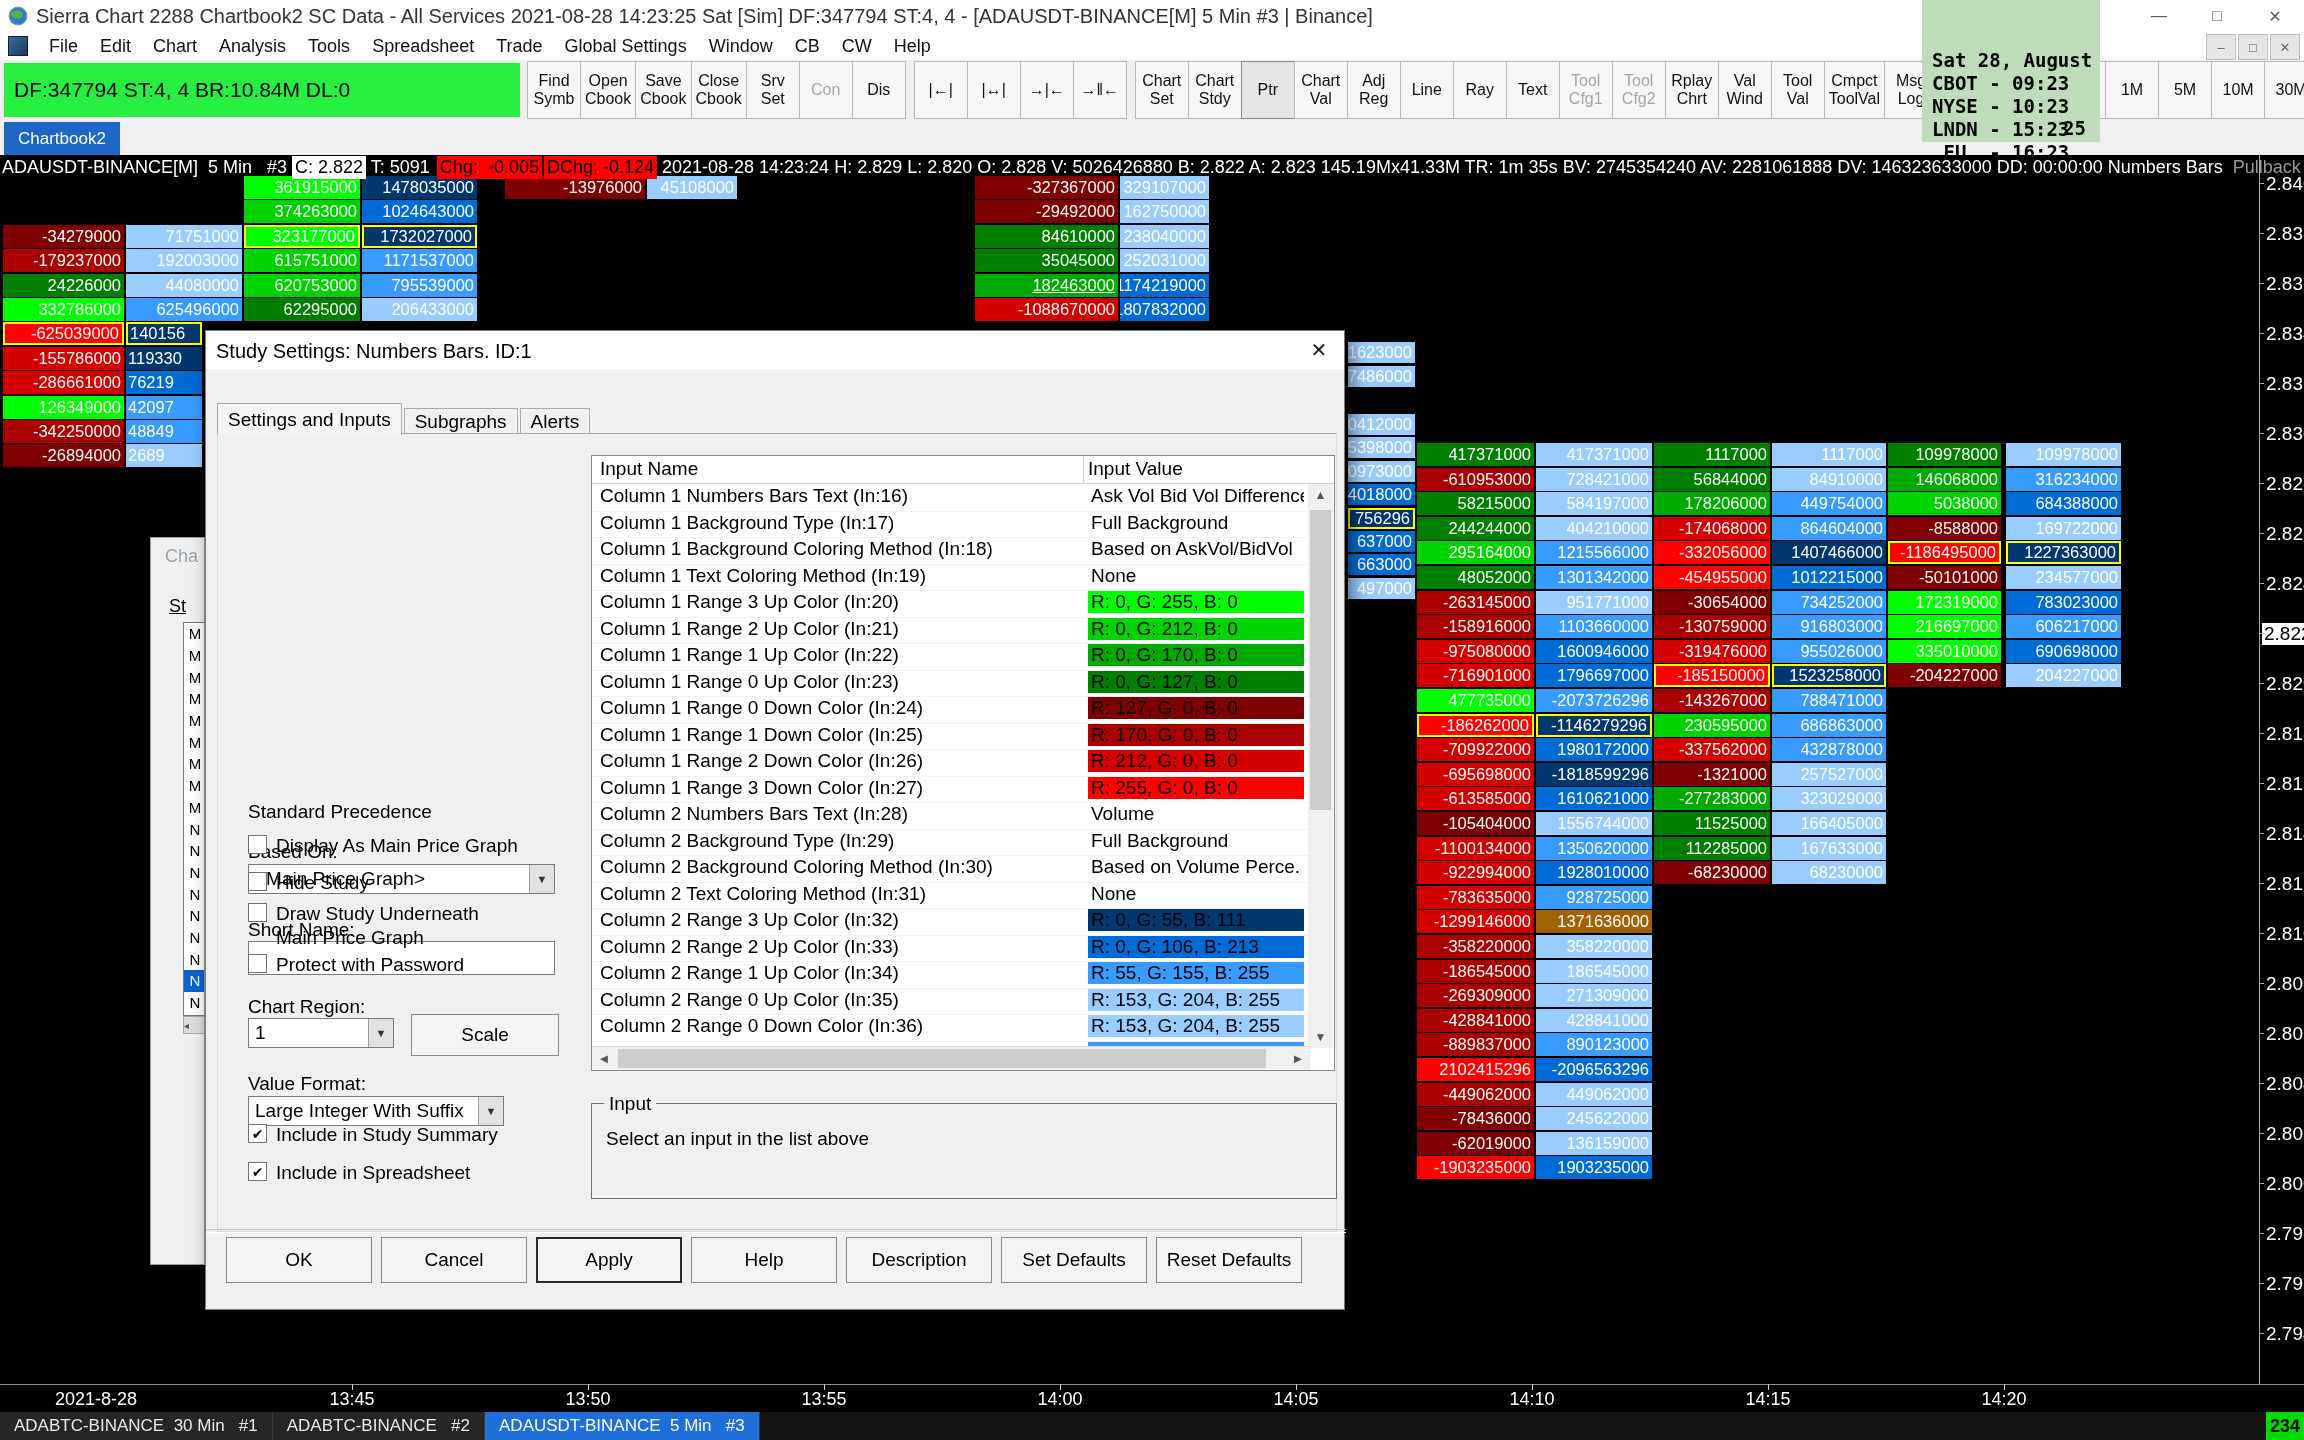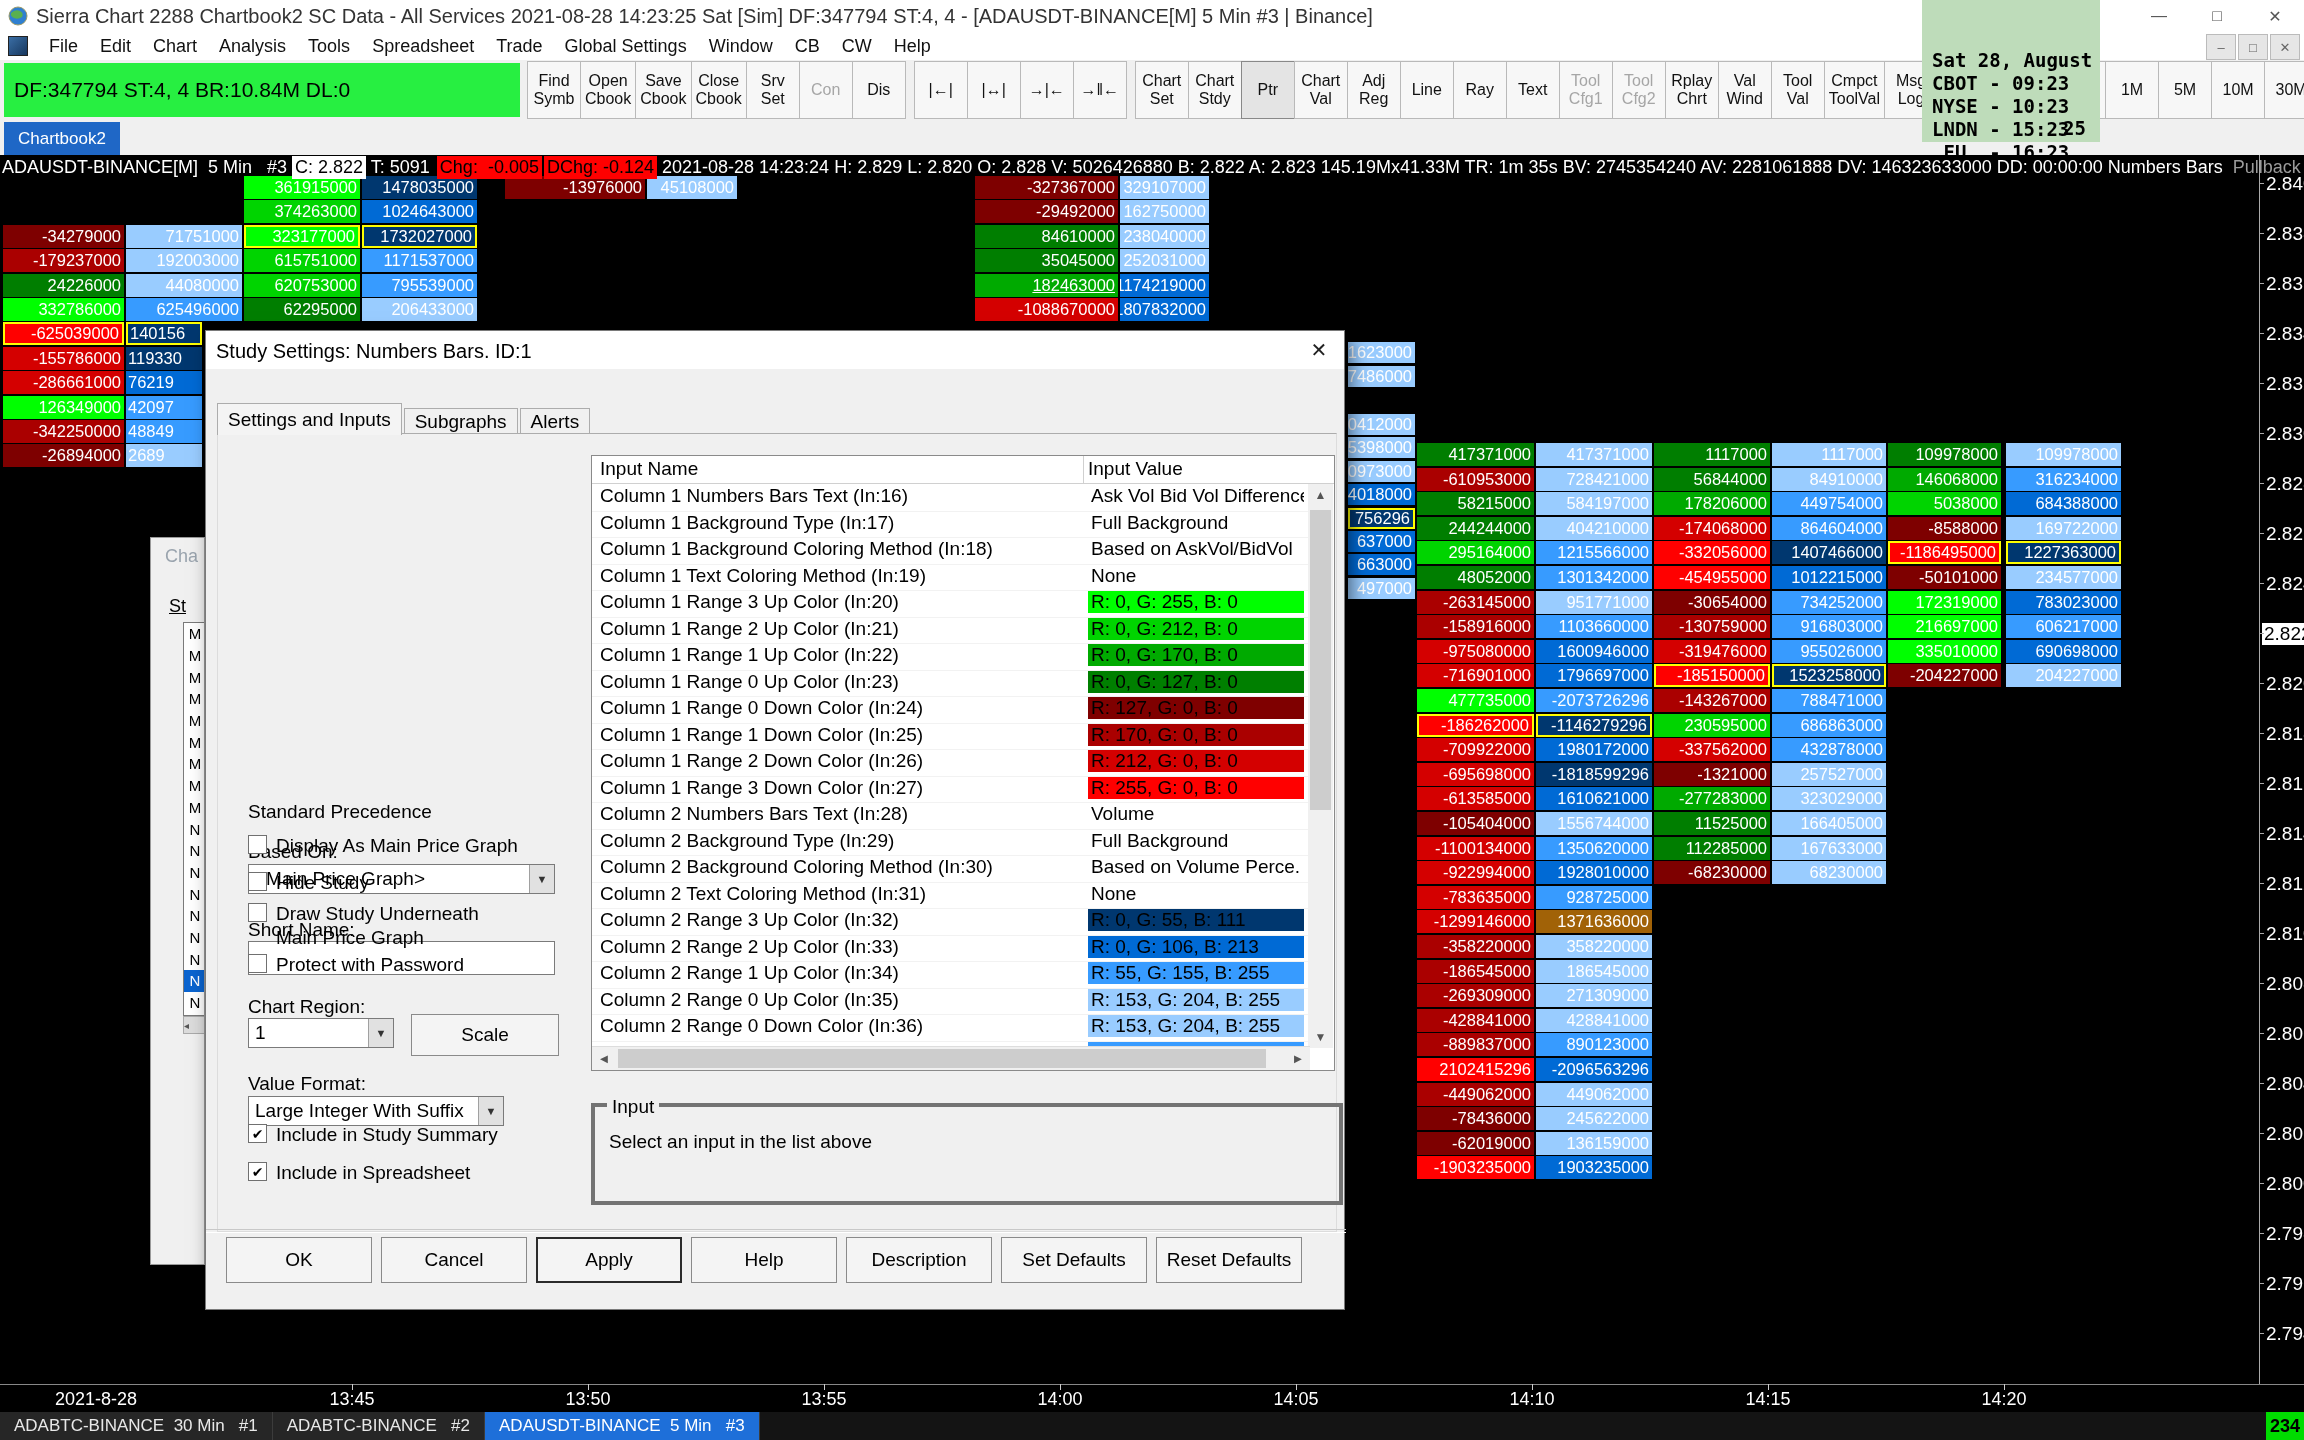--- a/index.html
+++ b/index.html
@@ -107,21 +107,21 @@
   .srow{position:absolute;left:0;width:716px;height:26.5px;font-size:19px;color:#000;border-bottom:1px solid #f2f2f2;}
   .srow .sn{position:absolute;left:8px;top:1px;white-space:nowrap;}
   .srow .sv{position:absolute;left:496px;top:1px;width:216px;white-space:nowrap;overflow:hidden;box-sizing:border-box;padding-left:3px;}
   .vscroll{position:absolute;right:1px;top:28px;width:25px;height:564px;background:#f0f0f0;}
   .vscroll .arr{position:absolute;left:0;width:25px;height:22px;display:flex;align-items:center;justify-content:center;
     color:#555;font-size:12px;background:#f0f0f0;}
   .vscroll .thumb{position:absolute;left:2px;top:26px;width:21px;height:300px;background:#cdcdcd;}
   .hscroll{position:absolute;left:0;bottom:0;width:718px;height:23px;background:#f0f0f0;border-top:1px solid #ddd;}
   .hscroll .arr{position:absolute;top:0;width:24px;height:23px;display:flex;align-items:center;justify-content:center;color:#555;font-size:13px;}
   .hscroll .thumb{position:absolute;left:26px;top:2px;width:648px;height:19px;background:#cdcdcd;}
-  .inputgroup{position:absolute;left:385px;top:772px;width:744px;height:94px;border:4px solid #737373;}
+  .inputgroup{position:absolute;left:385px;top:772px;width:744px;height:94px;border:1px solid #737373;}
   .inputgroup .glabel{position:absolute;left:12px;top:-11px;background:#f0f0f0;padding:0 5px;font-size:19px;color:#000;}
   .inputgroup .gtext{position:absolute;left:14px;top:24px;font-size:19px;color:#000;}
   .dlg-sep{position:absolute;left:0px;top:898px;width:1140px;height:2px;border-top:1px solid #c8c8c8;border-bottom:1px solid #fff;}
   
   .bottombar{position:absolute;left:0;top:1412px;width:2304px;height:28px;background:#141414;display:flex;align-items:stretch;}
   .btab{padding:0 14px;display:flex;align-items:center;font-size:17px;color:#e8e8e8;background:#262626;
     border-right:1px solid #3c3c3c;white-space:pre;}
   .btab.active{background:#1e6fd9;color:#fff;}
   .badge{position:absolute;right:0;top:0;width:38px;height:28px;background:#00dc00;color:#000;font-size:18px;
     font-weight:bold;display:flex;align-items:center;justify-content:center;}

